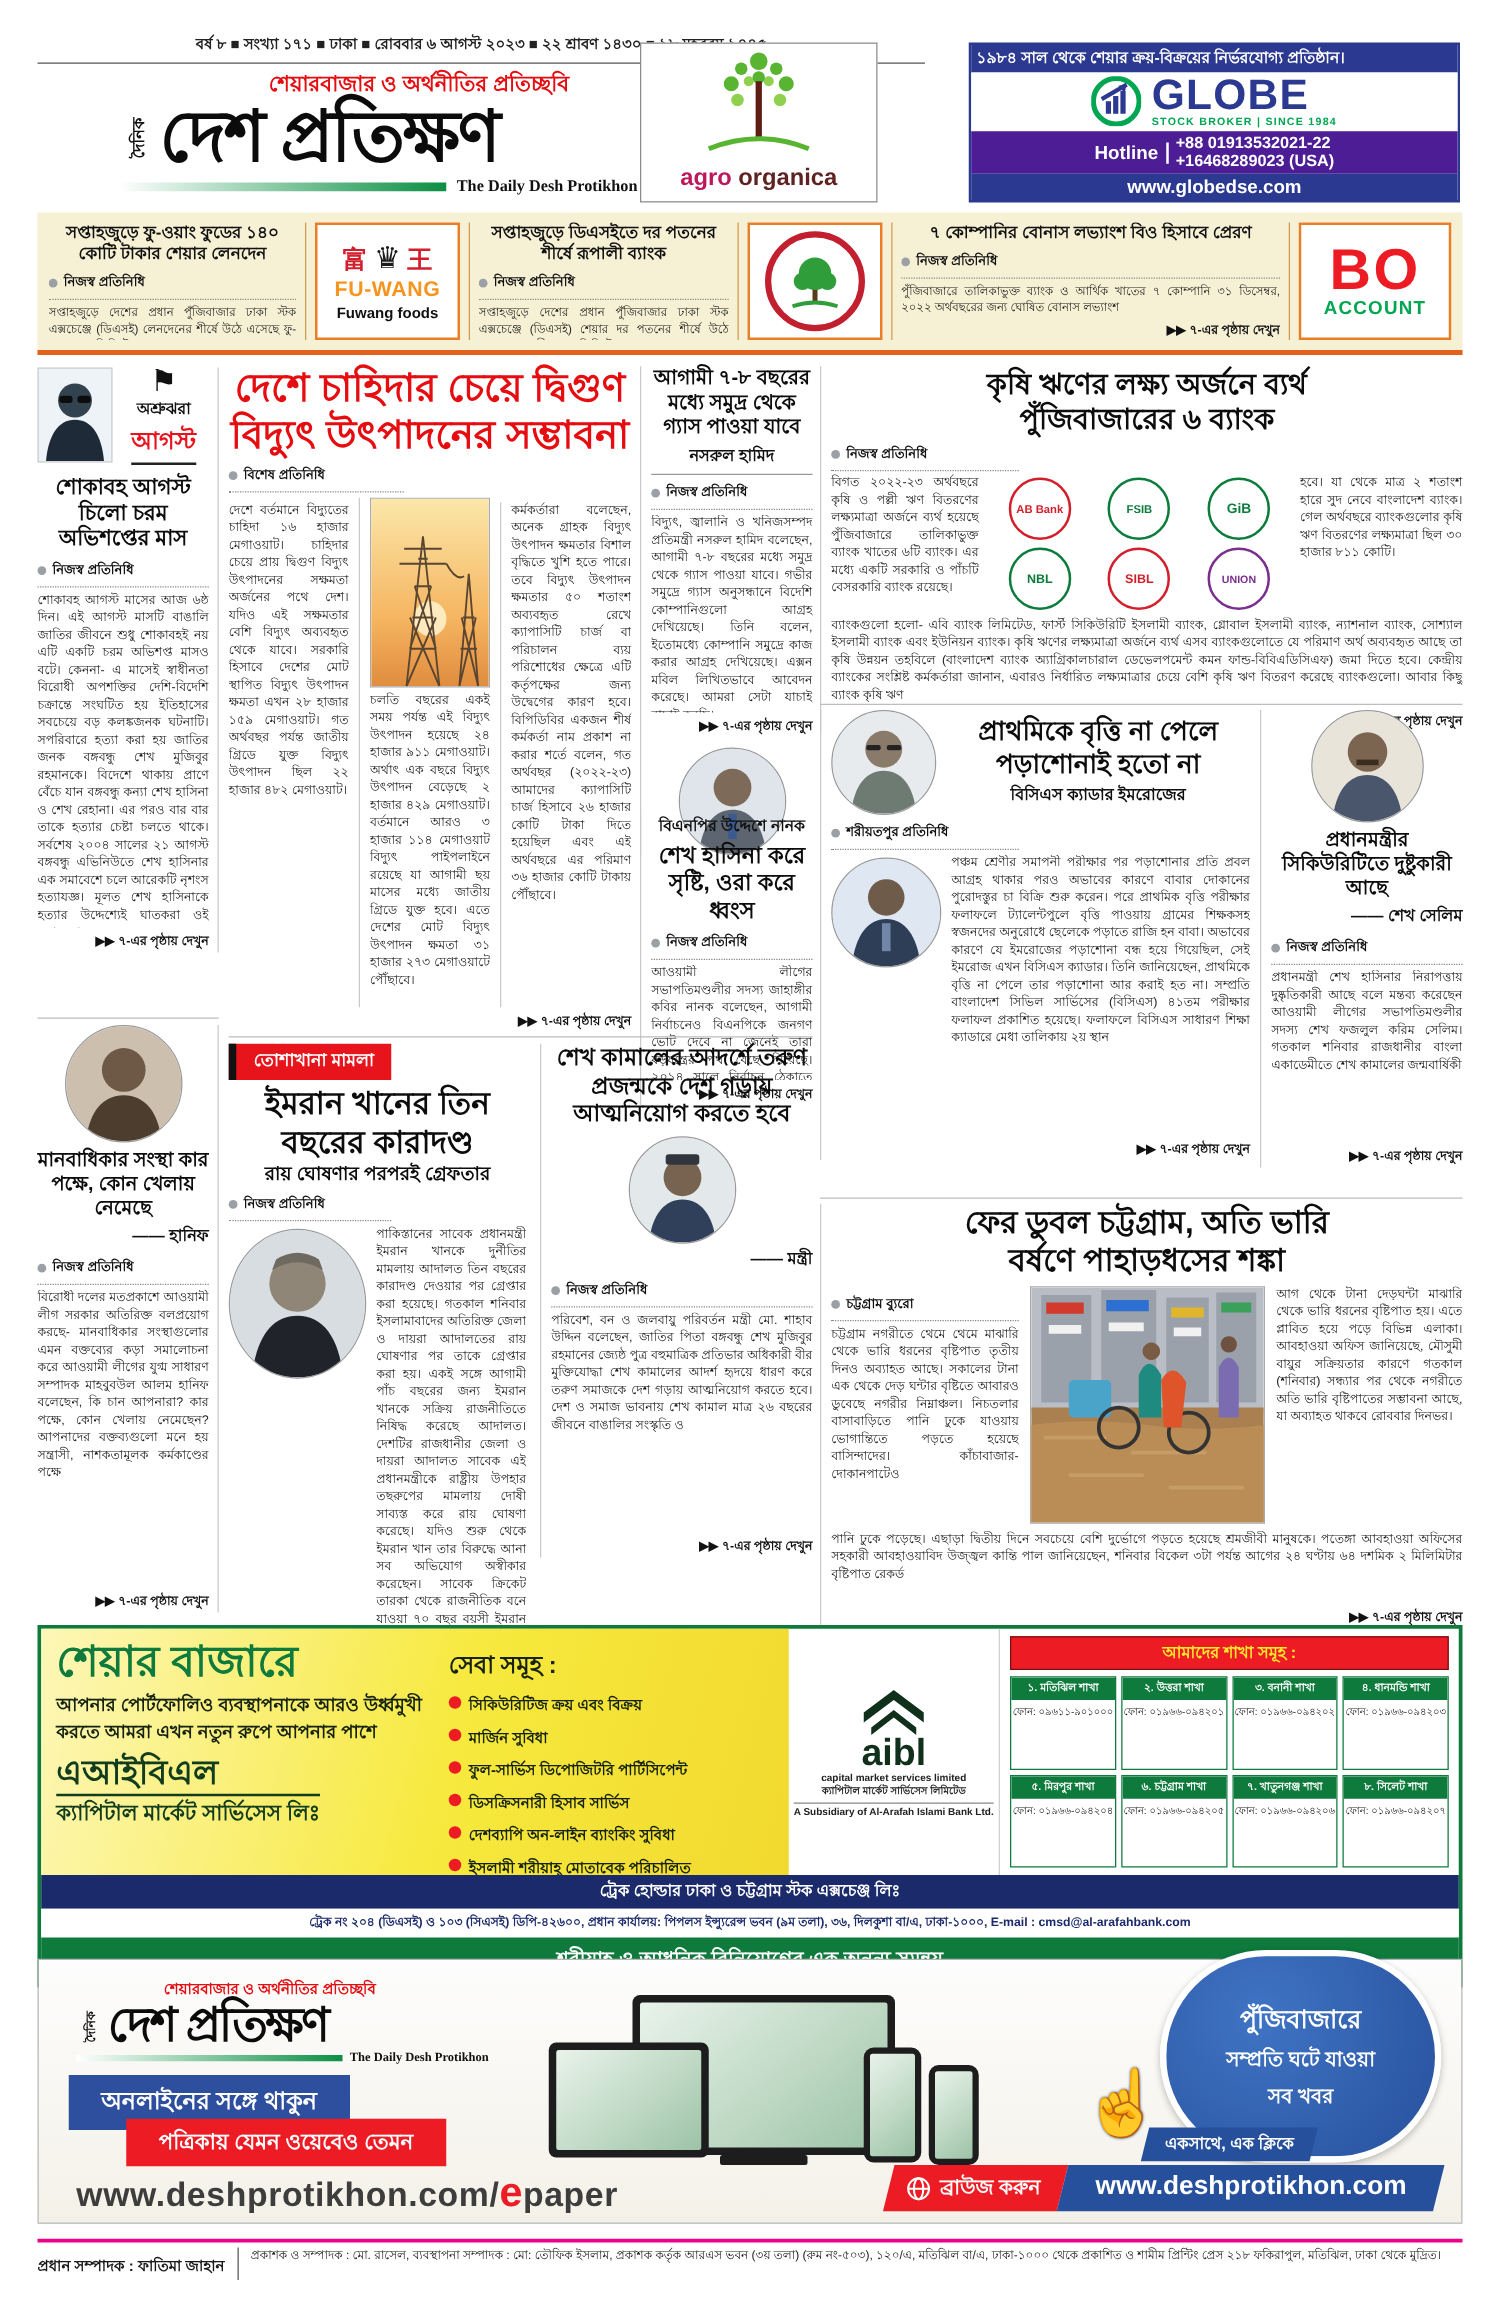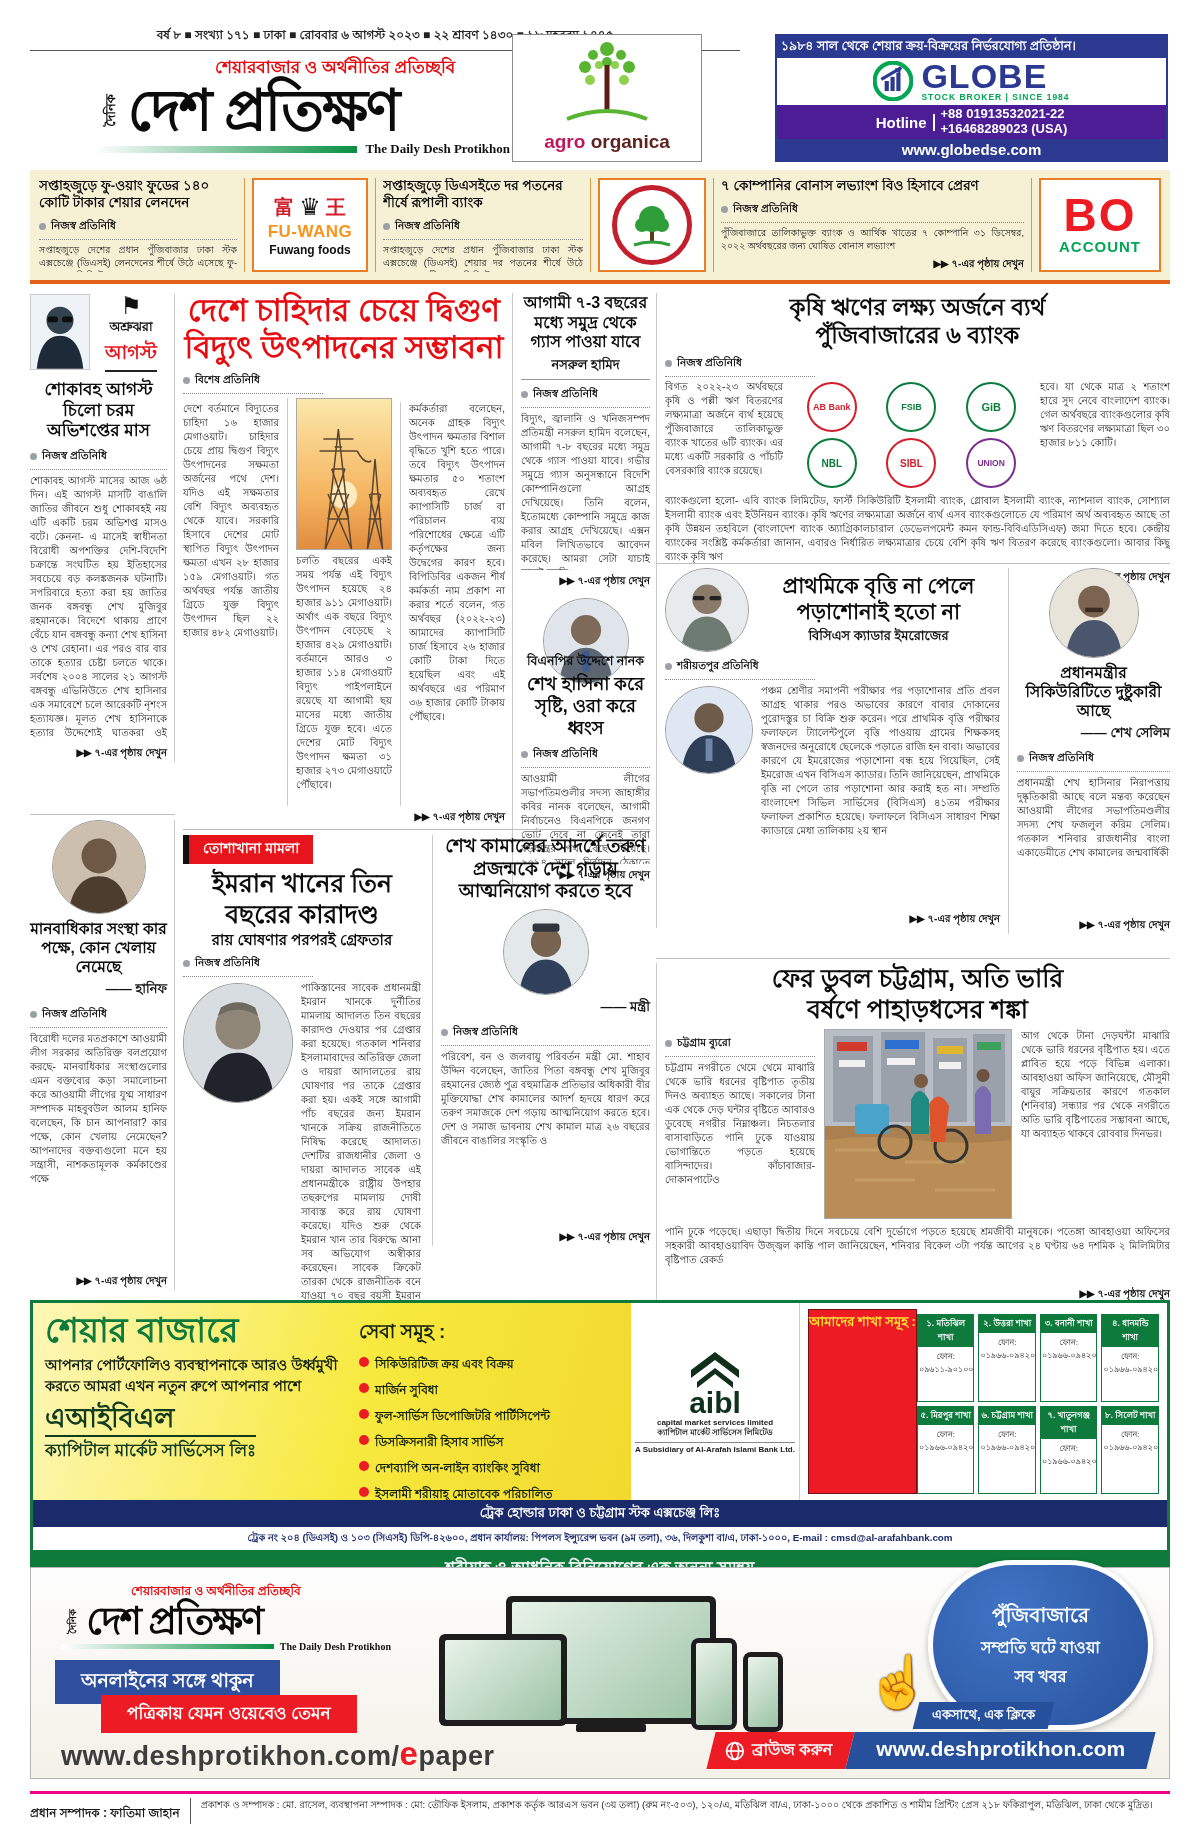--- a/index.html
+++ b/index.html
@@ -19,21 +19,21 @@
 .globe-mid{display:flex;align-items:center;justify-content:center;gap:8px;padding:2px 0;background:#fff}
 .globe-word{color:#2b3990;font-weight:900;font-size:34px;letter-spacing:1px;line-height:.9}
 .globe-sub{color:#00a651;font-weight:bold;font-size:8.5px;letter-spacing:1px}
 .globe-hot{background:#4c1d95;color:#fff;display:flex;align-items:center;justify-content:center;gap:6px;padding:2px 0}
 .globe-hot .lbl{font-size:15px;font-weight:bold;border-right:2px solid #fff;padding-right:6px}
 .globe-hot .nums{font-size:13px;font-weight:800;line-height:1.15}
 .globe-web{background:#2b3990;color:#fff;text-align:center;font-weight:800;font-size:15px;padding:2px 0}
 
 .teasers{background:#f6f0d4;border-bottom:4px solid #e2621b;display:flex;gap:7px;padding:8px 9px}
 .tstory{overflow:hidden}
-.tstory .tt{font-weight:800;font-size:13.5px;text-align:left;line-height:1.25}
+.tstory .tt{font-weight:800;font-size:13.5px;text-align:center;line-height:1.25}
 .tdiv{width:1px;background:#cf9c4e;flex:0 0 1px}
 .logobox{background:#fff;border:2px solid #e97e26;display:flex;flex-direction:column;align-items:center;justify-content:center;gap:1px;overflow:hidden}
 .fw-row{display:flex;align-items:center;gap:5px}
 .fw-cn{color:#d21f2b;font-weight:900;font-size:20px}
 .fw-crown{font-size:24px;line-height:1;color:#1b1b1b}
 .fw-name{color:#f7941d;font-weight:900;font-size:17px;letter-spacing:.5px}
 .fw-sub{font-weight:800;font-size:12px;color:#111}
 .rupali-ring{width:70px;height:70px;border-radius:50%;border:5px solid #c21f2f;display:flex;align-items:center;justify-content:center;background:#fff}
 .bo-big{color:#ed1c24;font-weight:900;font-size:46px;line-height:.9;letter-spacing:2px}
 .bo-small{color:#00a651;font-weight:900;font-size:15px;letter-spacing:1px}
@@ -64,21 +64,21 @@
 .aibl-t1{color:#0e7a3c;font-weight:900;font-size:34px;line-height:1}
 .aibl-desc{font-weight:800;font-size:14.5px;line-height:1.45;margin-top:8px;color:#14220e}
 .aibl-b1{font-weight:900;font-size:27px;color:#123c1e;margin-top:8px;line-height:1}
 .aibl-b2{font-weight:900;font-size:17px;color:#123c1e;border-top:2px solid #123c1e;display:inline-block;margin-top:3px}
 .aibl-svc-t{font-weight:900;font-size:19px;color:#17220f}
 .aibl-svc{display:flex;align-items:flex-start;gap:6px;font-weight:800;font-size:12px;margin-top:6px;color:#14220e}
 .aibl-svc .rdot{width:10px;height:10px;border-radius:50%;background:#ed1c24;flex:0 0 10px;margin-top:2px}
 .aibl-logo{flex:0 0 160px;display:flex;flex-direction:column;align-items:center;justify-content:center;border-right:1px solid #cfcfcf;padding:4px}
 .aibl-lg-name{font-weight:900;font-size:30px;color:#10301c;line-height:1}
 .aibl-lg-s{font-size:8px;font-weight:bold;color:#222;text-align:center;line-height:1.3}
-.aibl-br{flex:1;display:flex;flex-direction:row;padding:6px 8px}
+.aibl-br{flex:1;display:flex;flex-direction:column;padding:6px 8px}
 .aibl-br-t{background:#ed1c24;color:#ffe92c;font-weight:900;font-size:13px;text-align:center;padding:2px 0;border:1px solid #7a0d12}
 .brgrid{display:grid;grid-template-columns:repeat(4,1fr);gap:4px;margin-top:5px;flex:1}
 .brbox{border:1px solid #0e7a3c;background:#fff;display:flex;flex-direction:column;overflow:hidden}
 .brbox .bh{background:#0e7a3c;color:#fff;font-size:8.5px;font-weight:bold;text-align:center;padding:2px 1px}
 .brbox .bp{font-size:8px;text-align:center;padding:3px 1px;color:#222}
 .trekbar{background:#1b2a6b;color:#fff;text-align:center;font-weight:800;font-size:13px;padding:3px 0}
 .addrline{color:#1b2a6b;text-align:center;font-weight:bold;font-size:9.8px;padding:3px 0;background:#fff}
 .greenbar{background:#0e7a3c;color:#fff;text-align:center;font-weight:800;font-size:16px;padding:5px 0}
 
 .epaper{border:1px solid #b5b5b5;background:linear-gradient(180deg,#fdfdfd,#f4f1e8)}
@@ -301,21 +301,21 @@
           </svg>
         </div>
         <div class="nbody">চলতি বছরের একই সময় পর্যন্ত এই বিদ্যুৎ উৎপাদন হয়েছে ২৪ হাজার ৯১১ মেগাওয়াট। অর্থাৎ এক বছরে বিদ্যুৎ উৎপাদন বেড়েছে ২ হাজার ৪২৯ মেগাওয়াট। বর্তমানে আরও ৩ হাজার ১১৪ মেগাওয়াট বিদ্যুৎ পাইপলাইনে রয়েছে যা আগামী ছয় মাসের মধ্যে জাতীয় গ্রিডে যুক্ত হবে। এতে দেশের মোট বিদ্যুৎ উৎপাদন ক্ষমতা ৩১ হাজার ২৭৩ মেগাওয়াটে পৌঁছাবে।</div>
       </div>
       <div class="pcol nbody">কর্মকর্তারা বলেছেন, অনেক গ্রাহক বিদ্যুৎ উৎপাদন ক্ষমতার বিশাল বৃদ্ধিতে খুশি হতে পারে। তবে বিদ্যুৎ উৎপাদন ক্ষমতার ৫০ শতাংশ অব্যবহৃত রেখে ক্যাপাসিটি চার্জ বা পরিচালন ব্যয় পরিশোধের ক্ষেত্রে এটি কর্তৃপক্ষের জন্য উদ্বেগের কারণ হবে। বিপিডিবির একজন শীর্ষ কর্মকর্তা নাম প্রকাশ না করার শর্তে বলেন, গত অর্থবছর (২০২২-২৩) আমাদের ক্যাপাসিটি চার্জ হিসাবে ২৬ হাজার কোটি টাকা দিতে হয়েছিল এবং এই অর্থবছরে এর পরিমাণ ৩৬ হাজার কোটি টাকায় পৌঁছাবে।</div>
     </div>
     <div class="more">▶▶ ৭-এর পৃষ্ঠায় দেখুন</div>
   </div>
 
   <div class="abs" style="left:512px;top:293px;width:138px;padding-left:8px;border-left:1px solid #c9c9c9">
-    <div class="hl" style="font-size:16px">আগামী ৭-3 বছরের মধ্যে সমুদ্র থেকে গ্যাস পাওয়া যাবে</div>
+    <div class="hl" style="font-size:16px">আগামী ৭-৮ বছরের মধ্যে সমুদ্র থেকে গ্যাস পাওয়া যাবে</div>
     <div style="font-weight:800;font-size:13px;text-align:center;margin-top:3px;border-bottom:1px solid #999;padding-bottom:3px">নসরুল হামিদ</div>
     <div class="byline">
         <span class="dot"></span>
         <span>নিজস্ব প্রতিনিধি</span>
       </div>
     <div class="nbody" style="height:158px;overflow:hidden">বিদ্যুৎ, জ্বালানি ও খনিজসম্পদ প্রতিমন্ত্রী নসরুল হামিদ বলেছেন, আগামী ৭-৮ বছরের মধ্যে সমুদ্র থেকে গ্যাস পাওয়া যাবে। গভীর সমুদ্রে গ্যাস অনুসন্ধানে বিদেশি কোম্পানিগুলো আগ্রহ দেখিয়েছে। তিনি বলেন, ইতোমধ্যে কোম্পানি সমুদ্রে কাজ করার আগ্রহ দেখিয়েছে। এক্সন মবিল লিখিতভাবে আবেদন করেছে। আমরা সেটা যাচাই বাছাই করছি।</div>
     <div class="more">▶▶ ৭-এর পৃষ্ঠায় দেখুন</div>
     <div class="portrait" style="width:84px;height:84px;margin-top:8px">
       <svg viewBox="0 0 100 100">
           <rect width="100" height="100" fill="#dfe5ea"></rect>

